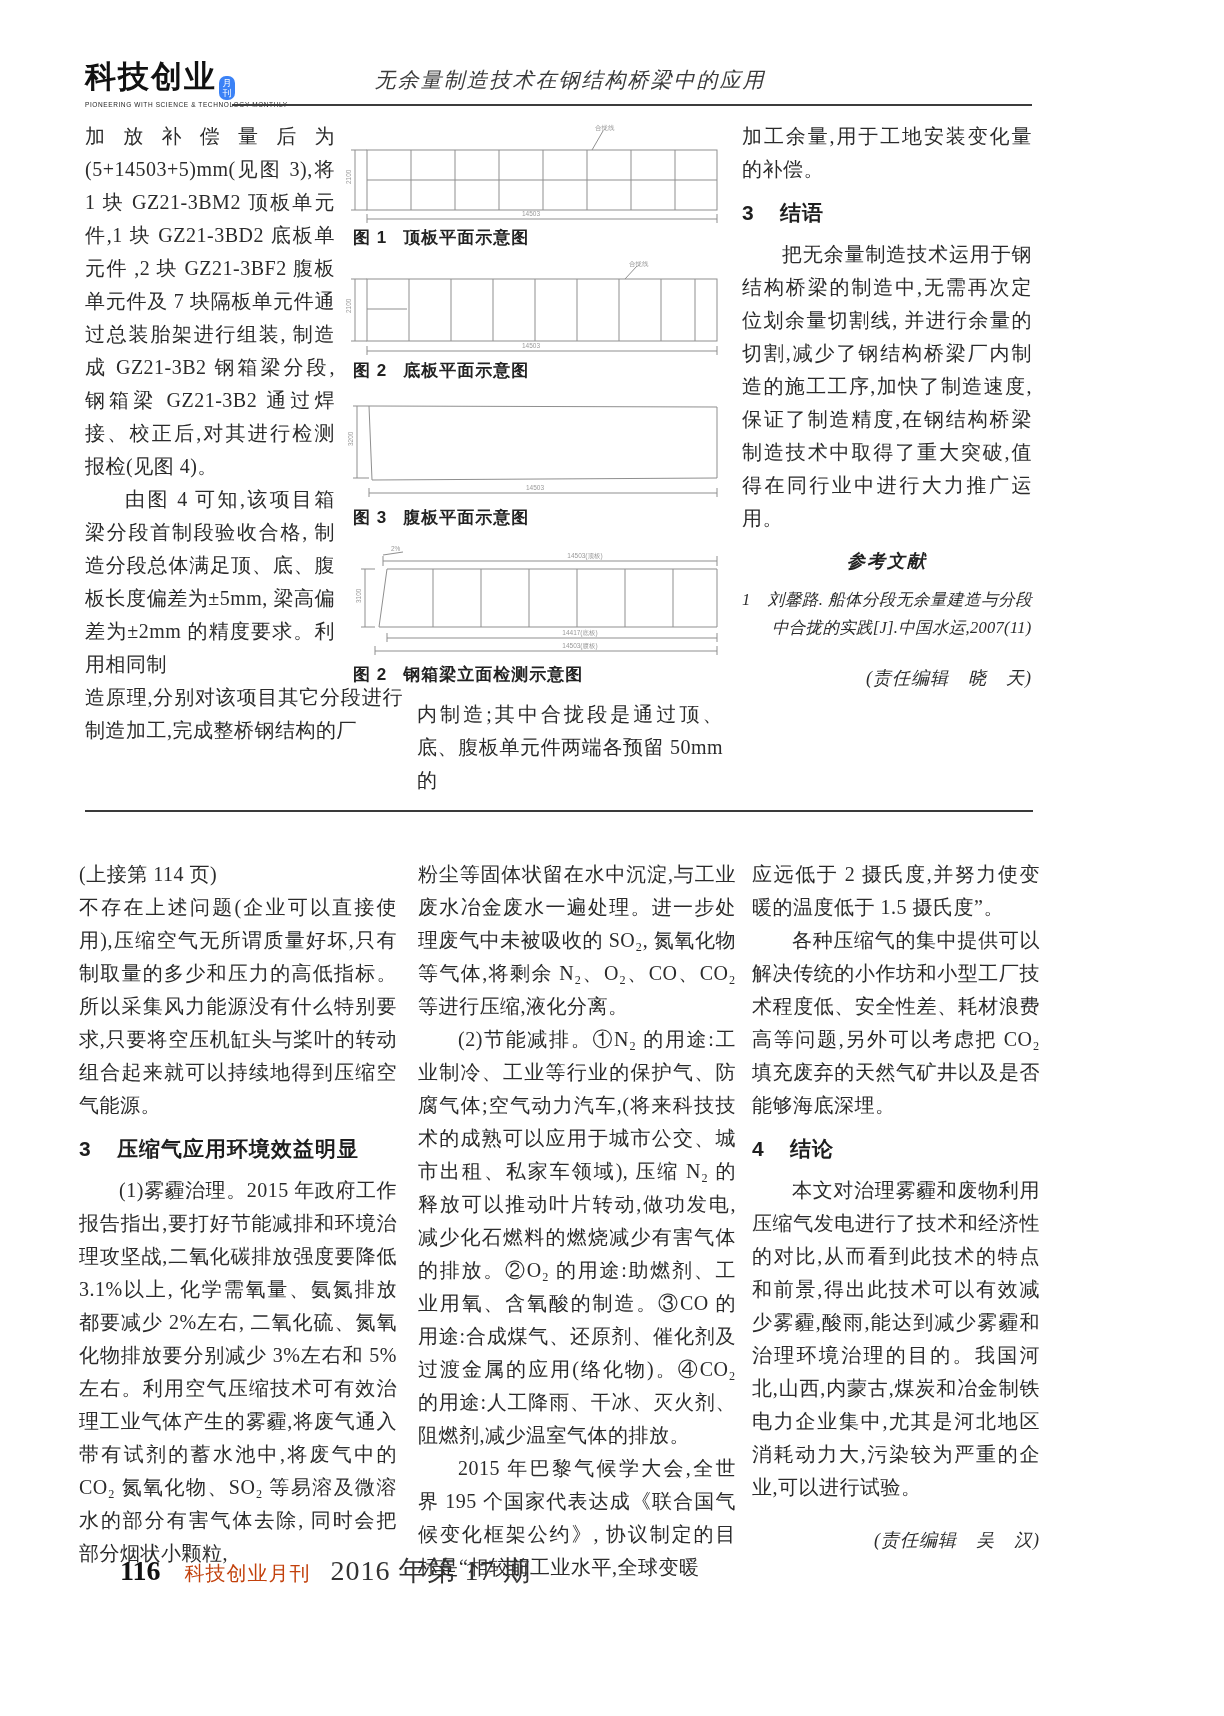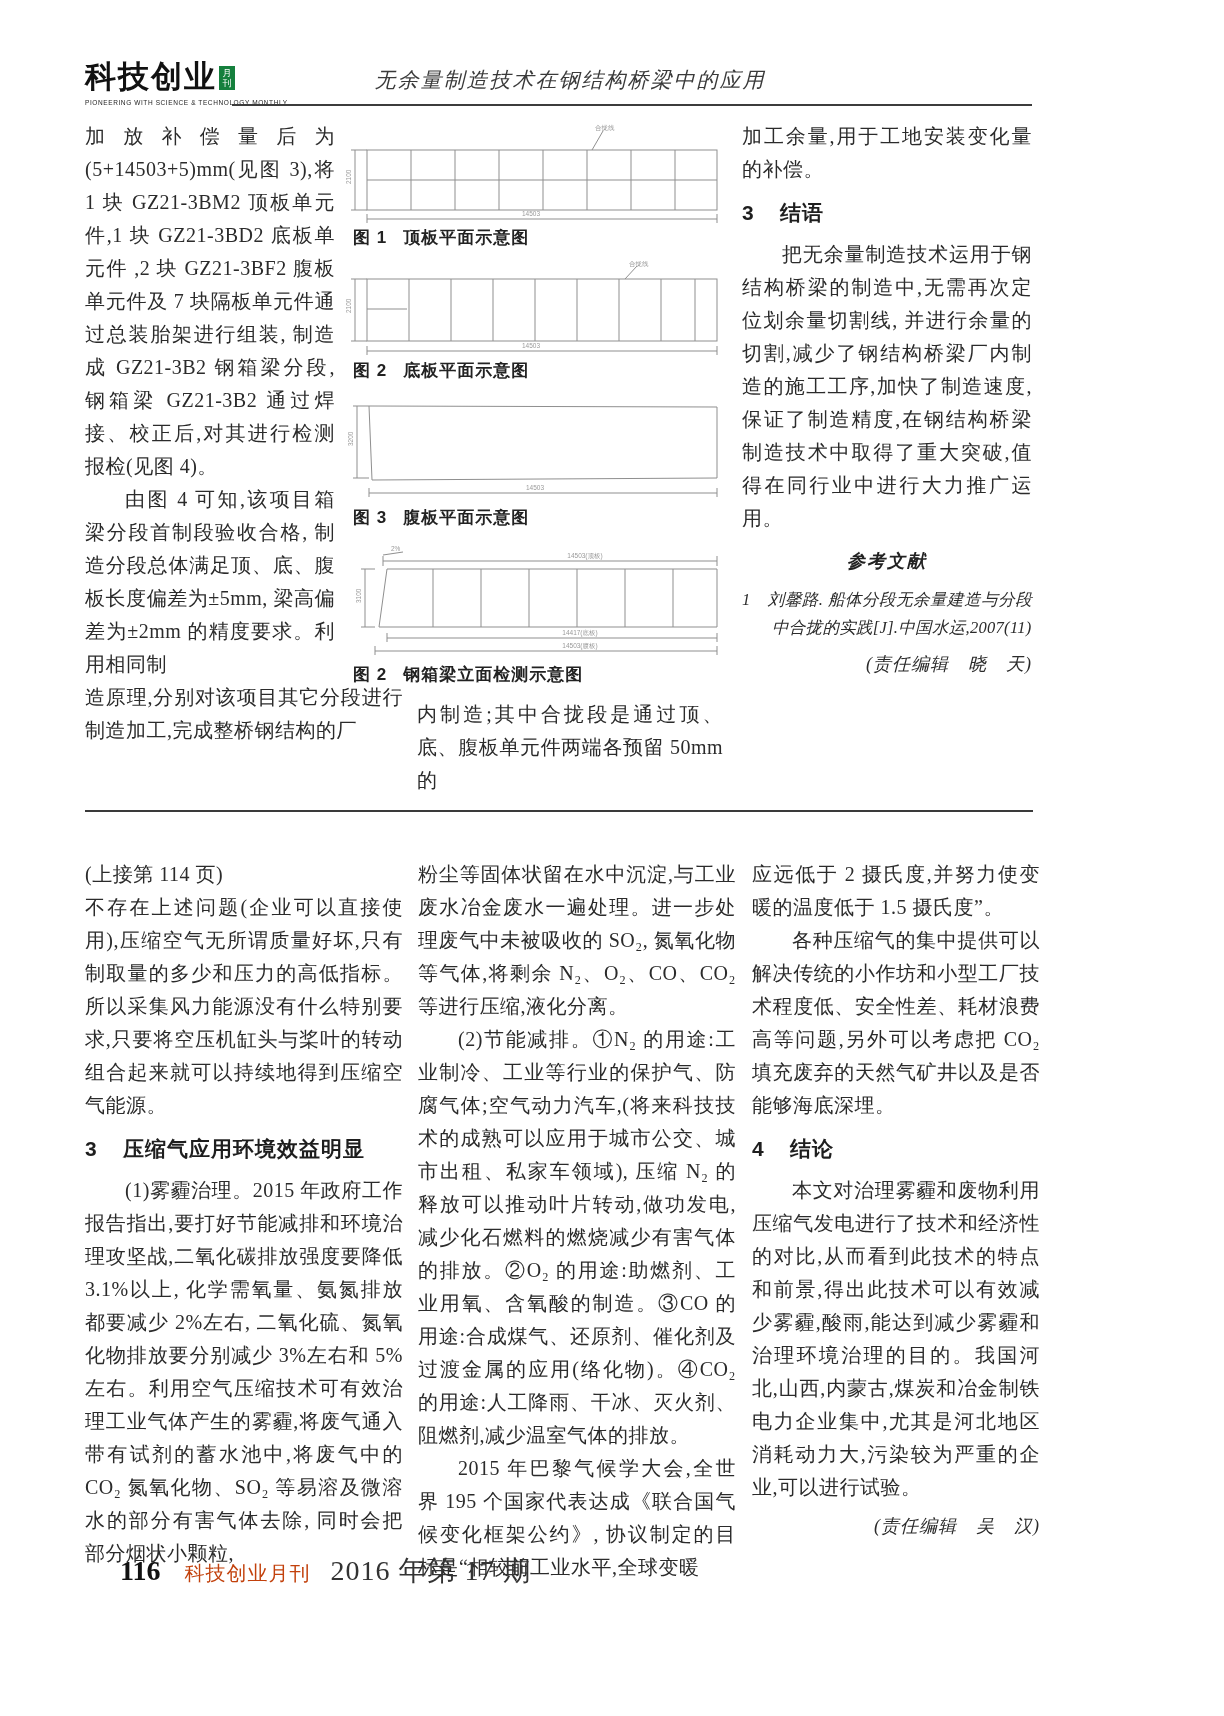--- a/index.html
+++ b/index.html
@@ -9,23 +9,23 @@
     font-family:"Liberation Serif","DejaVu Serif",serif;
   }
   .abs{position:absolute;}
   
   .logo-row{left:85px;top:56px;width:260px;}
   .logo-main{
     font-family:Liberation Sans, sans-serif;
     font-weight:900;font-size:31px;letter-spacing:2px;color:#111;display:inline-block;vertical-align:top;
   }
   .logo-badge{
-    display:inline-block;vertical-align:top;margin-left:2px;margin-top:10px;
-    background:#15803d;color:#fff;font-size:9px;line-height:10px;padding:2px 2px;
-    font-family:"Liberation Sans",sans-serif;width:12px;text-align:center;word-break:break-all;
+    display:inline-block;vertical-align:top;margin-left:2px;margin-top:20px;
+    background:#3b82f6;color:#fff;font-size:9px;line-height:10px;padding:2px 2px;
+    font-family:"Liberation Sans",sans-serif;width:12px;text-align:center;word-break:break-all;border-radius:7px;
   }
   .logo-tagline{
     font-family:"Liberation Sans",sans-serif;font-size:6.5px;letter-spacing:0.6px;color:#222;margin-top:1px;
   }
   .running-title{
     left:340px;top:66px;width:460px;text-align:center;
     font-size:21px;color:#3a3a3a;font-style:italic;letter-spacing:2px;font-family:Liberation Serif, serif;
   }
   .header-rule{left:232px;top:104px;width:800px;height:2px;background:#3c3c3c;}
   
@@ -53,25 +53,25 @@
   .fig-continuation{margin-left:72px;width:306px;text-align:justify;}
   .top-col3{left:742px;top:120px;width:290px;}
   .ref-heading{
     text-align:center;font-weight:bold;font-style:italic;font-size:18px;
     margin:10px 0 8px 0;letter-spacing:2px;color:#222;
   }
   .ref-entry{
     font-size:16.5px;line-height:28px;font-style:italic;letter-spacing:0.3px;
     padding-left:30px;text-indent:-30px;text-align:justify;
   }
-  .editor-line{text-align:right;font-style:italic;font-size:18px;margin-top:6px;letter-spacing:1px;}
+  .editor-line{text-align:right;font-style:italic;font-size:18px;margin-top:20px;letter-spacing:1px;}
   
   .section-divider{left:85px;top:810px;width:948px;height:2px;background:#3a3a3a;}
   
-  .bot-col1{left:85px;top:858px;width:318px;}
+  .bot-col1{left:79px;top:858px;width:318px;}
   .bot-col2{left:418px;top:858px;width:318px;}
   .bot-col3{left:752px;top:858px;width:288px;}
   
   .footer{left:120px;top:1552px;width:600px;}
   .footer .page-num{font-weight:bold;font-size:28px;color:#111;margin-right:24px;}
   .footer .journal{font-size:20px;color:#c2410c;letter-spacing:1px;margin-right:20px;}
   .footer .issue{font-size:28px;color:#333;letter-spacing:1px;}
 </style>
 </head>
 <body>

